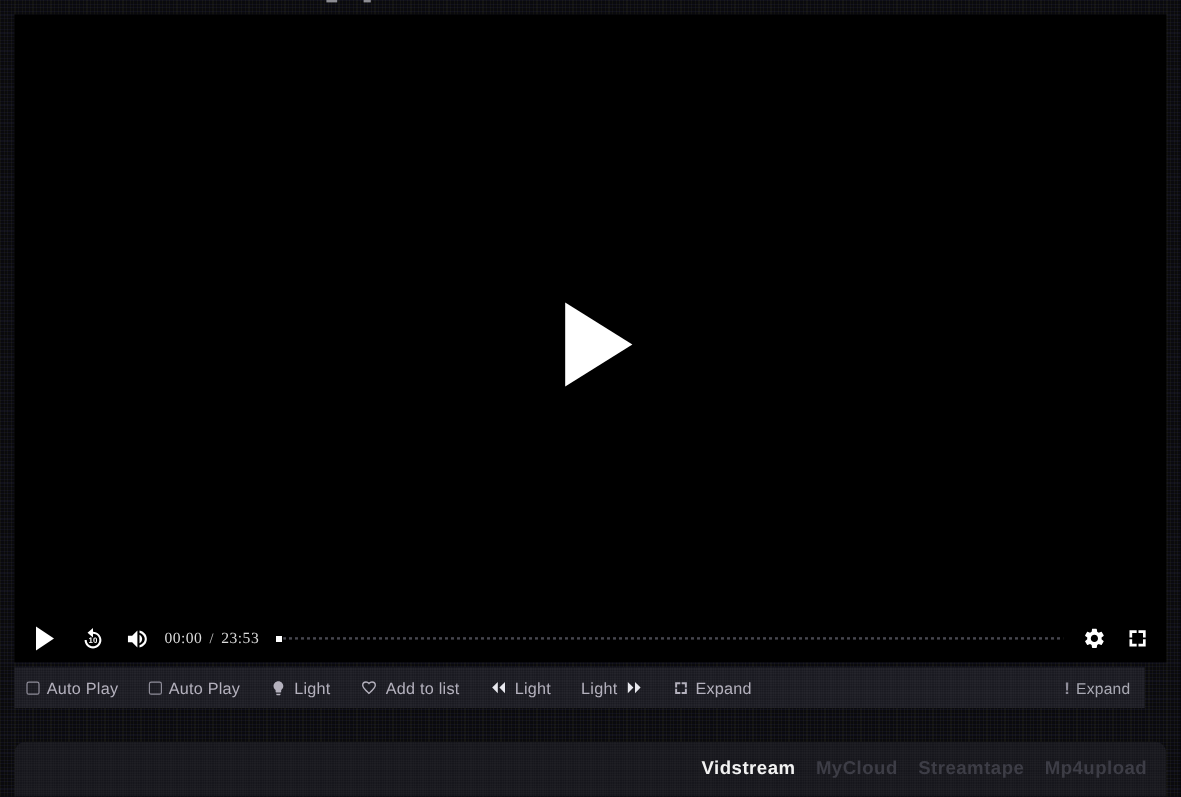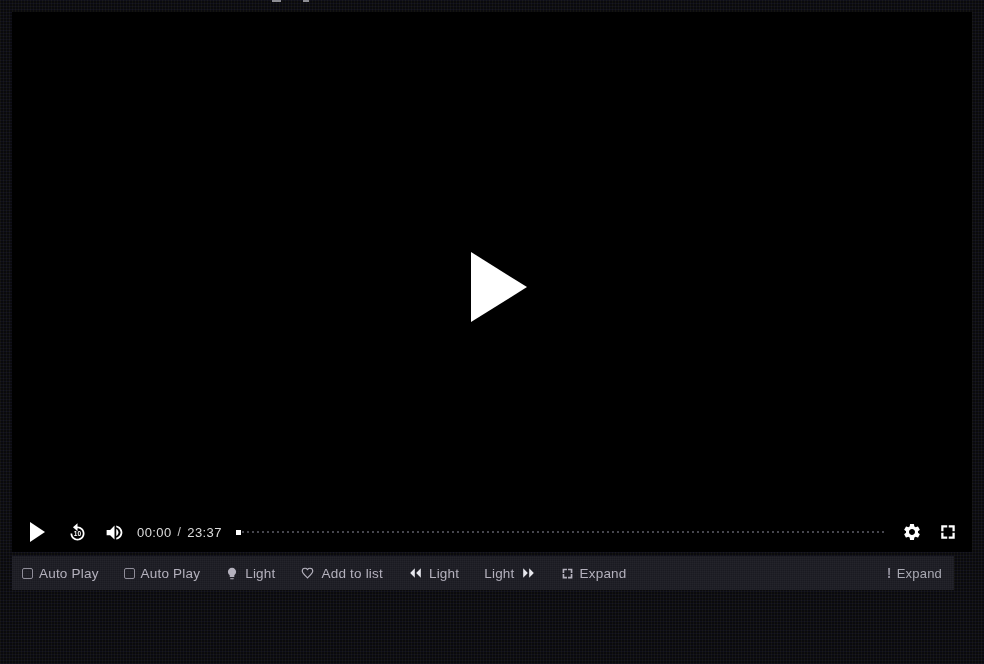--- a/index.html
+++ b/index.html
@@ -40,21 +40,21 @@
   .play-tri{
     width:0;height:0;
     border-left:15px solid #ffffff;
     border-top:10px solid transparent;
     border-bottom:10px solid transparent;
   }
   .btn-rewind{margin-left:22px;}
   .btn-volume{margin-left:16px;}
   .time{
     margin-left:12px;color:#dcdcdc;font-size:13px;letter-spacing:.4px;
-    display:flex;align-items:center;gap:6px;white-space:nowrap;
+    display:flex;align-items:center;gap:6px;white-space:nowrap;font-family:Liberation Serif, serif;
   }
   .time .sep{color:#cfcfcf;font-size:12px;}
   .progress{
     flex:1;display:flex;align-items:center;position:relative;
     margin:0 16px 0 14px;height:14px;cursor:pointer;
   }
   .playhead{
     width:5px;height:5px;background:#ffffff;flex:0 0 auto;
   }
   .track{
@@ -129,21 +129,21 @@
         <svg width="21" height="21" viewBox="0 0 24 24">
           <path fill="#ffffff" d="M3 9v6h4l5 5V4L7 9H3z"></path>
           <path fill="#ffffff" d="M16.5 12c0-1.77-1.02-3.29-2.5-4.03v8.05c1.48-.73 2.5-2.25 2.5-4.02z"></path>
           <path fill="#ffffff" d="M14 3.9v2.1c2.89.86 5 3.54 5 6s-2.11 5.14-5 6v2.1c4.01-.91 7-3.82 7-8.1s-2.99-7.19-7-8.1z"></path>
         </svg>
       </button>
 
       <div class="time">
         <span>00:00</span>
         <span class="sep">/</span>
-        <span>23:37</span>
+        <span>23:53</span>
       </div>
 
       <div class="progress">
         <span class="playhead"></span>
         <span class="track"></span>
       </div>
 
       <button class="ctl-btn btn-settings">
         <svg width="20" height="20" viewBox="0 0 24 24">
           <path fill="#ffffff" d="M19.14 12.94c.04-.3.06-.61.06-.94 0-.32-.02-.64-.07-.94l2.03-1.58a.49.49 0 0 0 .12-.61l-1.92-3.32a.488.488 0 0 0-.59-.22l-2.39.96c-.5-.38-1.03-.7-1.62-.94l-.36-2.54a.484.484 0 0 0-.48-.41h-3.84c-.24 0-.43.17-.47.41l-.36 2.54c-.59.24-1.13.57-1.62.94l-2.39-.96c-.22-.08-.47 0-.59.22L2.74 8.87c-.12.21-.08.47.12.61l2.03 1.58c-.05.3-.09.63-.09.94s.02.64.07.94l-2.03 1.58a.49.49 0 0 0-.12.61l1.92 3.32c.12.22.37.29.59.22l2.39-.96c.5.38 1.03.7 1.62.94l.36 2.54c.05.24.24.41.48.41h3.84c.24 0 .44-.17.47-.41l.36-2.54c.59-.24 1.13-.56 1.62-.94l2.39.96c.22.08.47 0 .59-.22l1.92-3.32c.12-.22.07-.47-.12-.61l-2.01-1.58zM12 15.6c-1.98 0-3.6-1.62-3.6-3.6s1.62-3.6 3.6-3.6 3.6 1.62 3.6 3.6-1.62 3.6-3.6 3.6z"></path>
@@ -209,14 +209,20 @@
       </div>
 
     </div>
 
     <div class="report">
       <span class="bang">!</span>
       <span>Expand</span>
     </div>
   </div>
 
+  <div class="panel">
+    <span class="server active">Vidstream</span>
+    <span class="server">MyCloud</span>
+    <span class="server">Streamtape</span>
+    <span class="server">Mp4upload</span>
+  </div>
 
 </div>
 
 </body></html>

